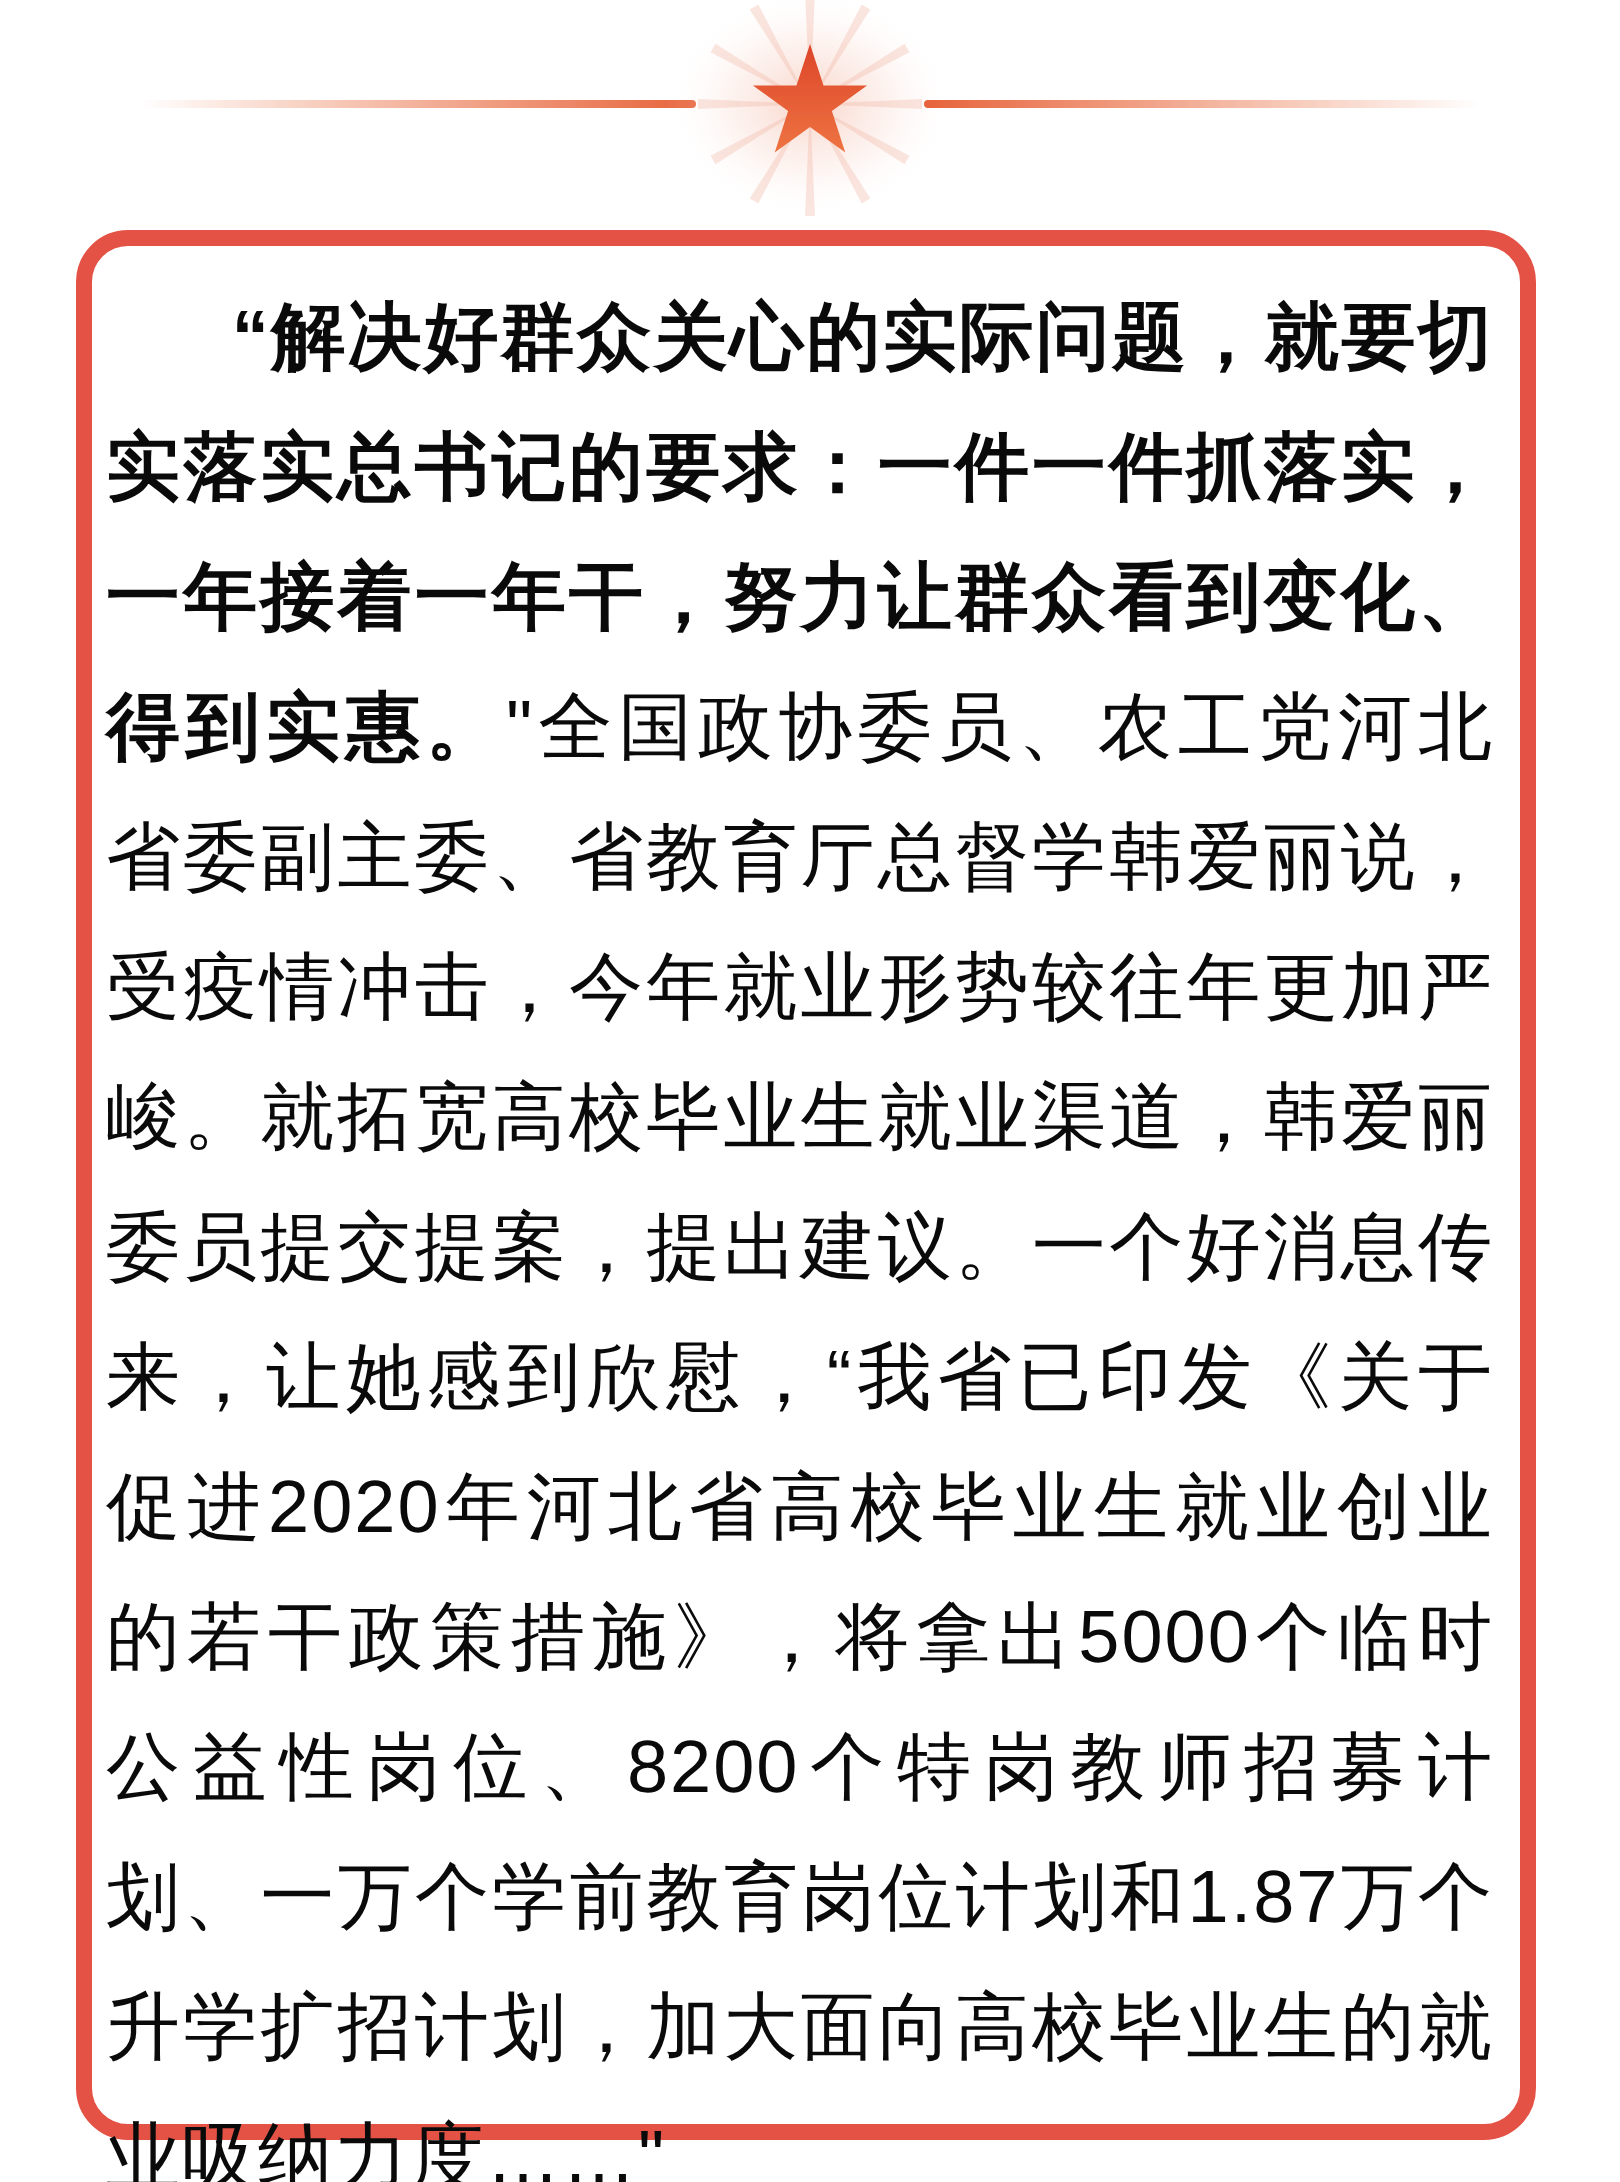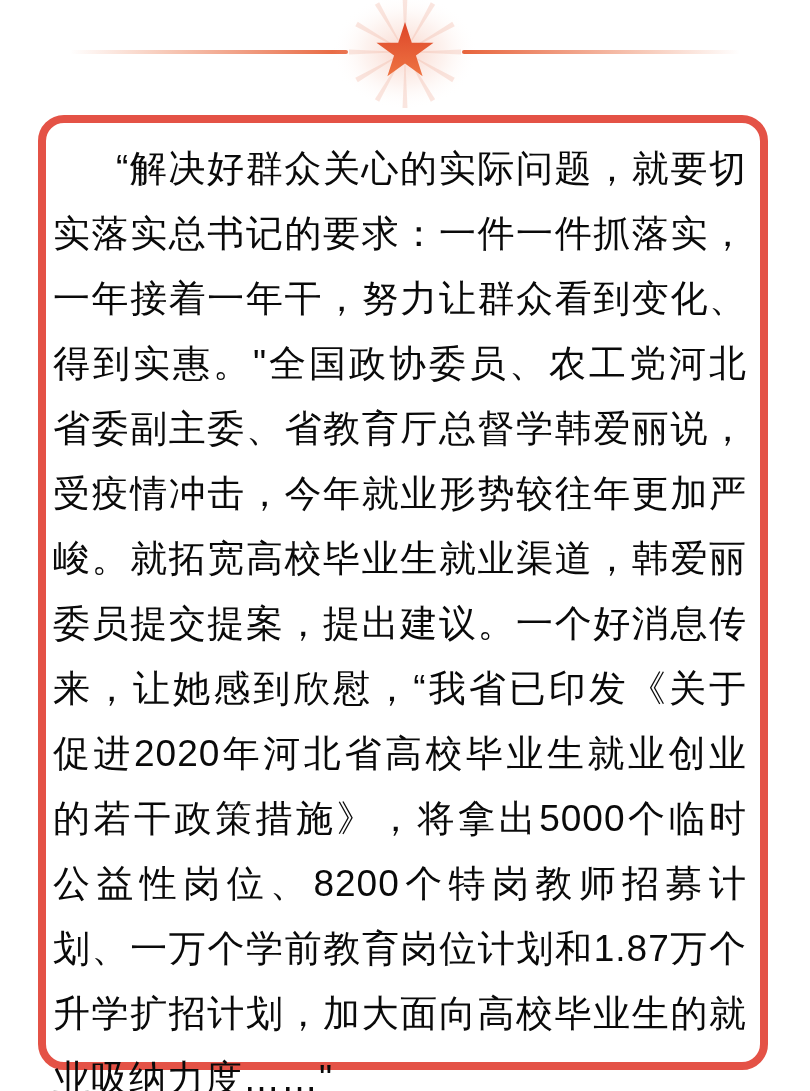--- a/index.html
+++ b/index.html
@@ -68,21 +68,21 @@
     font-size: 37px;
     line-height: 65px;
     color: #0a0a0a;
     text-align: justify;
     text-justify: inter-character;
     text-indent: 1.7em;
     letter-spacing: 1px;
     word-break: break-all;
   }
   .lead-bold {
-    font-weight: 400;
+    font-weight: 700;
     margin-top: 16px;
   }
 </style>
 </head>
 <body>
 
 <div class="stage">
 
   <div class="header-decoration">
     <div class="line line-left"></div>

